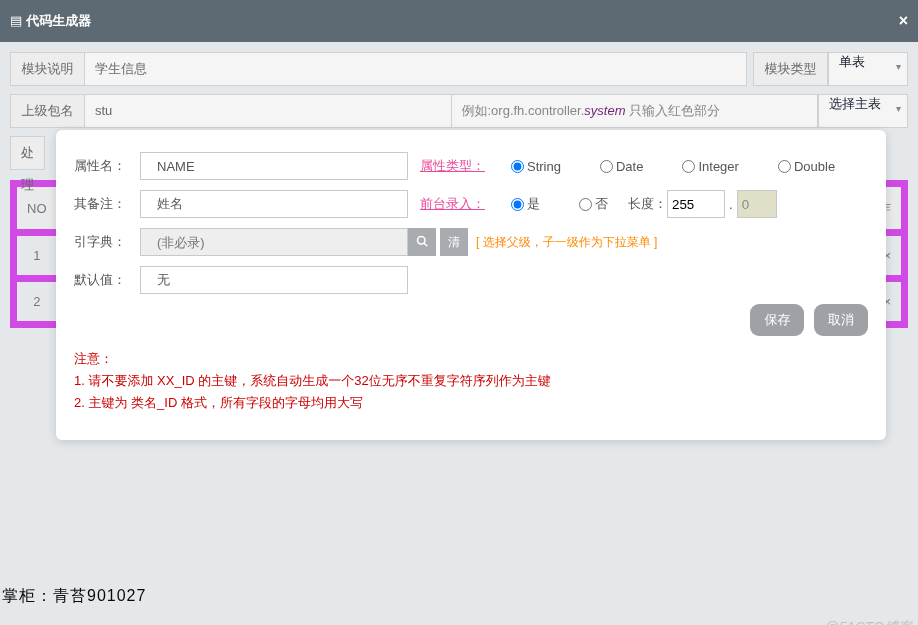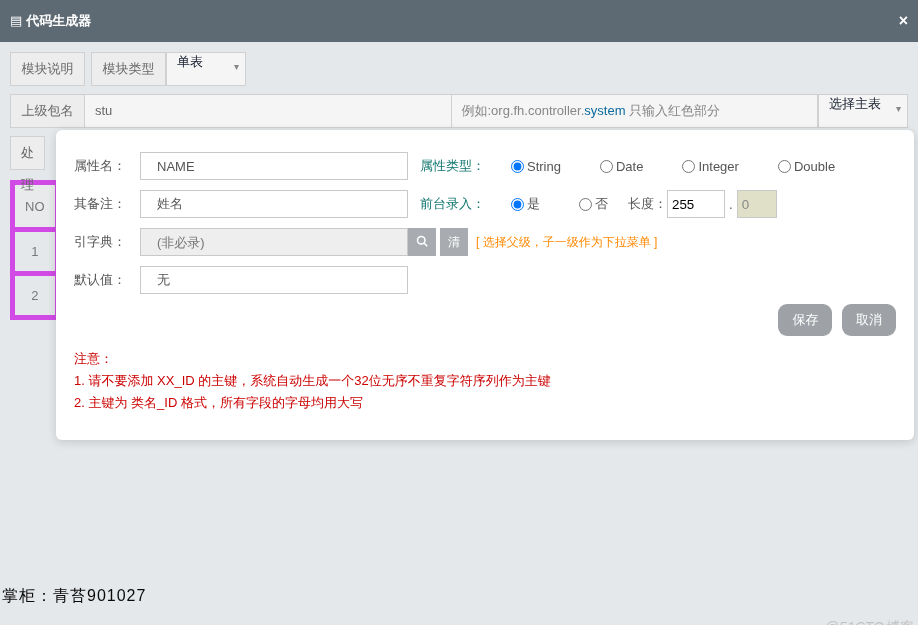--- a/index.html
+++ b/index.html
@@ -8,31 +8,31 @@
     .titlebar .icon-win { margin-right: 4px; font-weight: normal; }
     .close-x { cursor: pointer; font-size: 16px; font-weight: bold; }
     .page-body { padding: 10px; position: relative; height: calc(100% - 28px); }
     .row { display: flex; gap: 0; margin-bottom: 8px; }
     .cell { border: 1px solid #d7d7d7; background: #fff; padding: 0 10px; height: 34px; line-height: 32px; color: #666; }
     .cell.label { background: #f7f7f7; min-width: 75px; text-align: center; }
     .cell.grow { flex: 1; }
     .cell + .cell { border-left: none; }
     .sel { border: 1px solid #d7d7d7; background: #fff; height: 34px; padding: 0 20px 0 10px; color: #0f172a; min-width: 80px; position: relative; }
     .sel::after { content: "▾"; position: absolute; right: 6px; top: 8px; font-size: 10px; color: #888; }
-    .red-inline { color: #0369a1; }
+    .red-inline { color: #701a75; font-style: italic; }
     .table { width: 100%; border-collapse: collapse; margin-top: 10px; }
-    .table td, .table th { border: 5px solid #d946ef; padding: 12px 10px; color: #777; }
+    .table td, .table th { border: 7px solid #d946ef; padding: 12px 10px; color: #777; }
     .table th { background: #f2f4f6; font-weight: normal; }
     .table th:first-child, .table td:first-child { width: 30px; text-align: center; }
     .row-x { text-align: right; color: #999; cursor: pointer; }
     .overlay { position: absolute; inset: 0; background: rgba(128,128,128,0.08); }
-    .modal { position: absolute; top: 88px; left: 56px; right: 4px; background: #fff; border-radius: 6px; padding: 22px 18px 26px 18px; box-shadow: 0 2px 10px rgba(0,0,0,0.15); }
+    .modal { position: absolute; top: 88px; left: 56px; right: 32px; background: #fff; border-radius: 6px; padding: 22px 18px 26px 18px; box-shadow: 0 2px 10px rgba(0,0,0,0.15); }
     .mrow { display: flex; align-items: center; margin-bottom: 10px; }
     .mlabel { width: 66px; color: #555; }
-    .mright { width: 66px; color: #0f766e; margin-left: 12px; }
+    .mright { width: 66px; color: #ec4899; margin-left: 12px; text-decoration: underline; }
     .minput { border: 1px solid #c9c9c9; height: 28px; padding: 0 6px; font-size: 13px; color: #555; }
     .w300 { width: 268px; padding-left: 16px; }
     .readonly { background: #eee; color: #888; }
     .btn-sm { background: #a8acb0; color: #fff; border: none; width: 28px; height: 28px; cursor: pointer; font-size: 12px; }
     .radio-group { display: flex; gap: 14px; align-items: center; }
     .radio-group label { display: flex; align-items: center; gap: 3px; color: #555; padding-left: 25px; }
     .hint-orange { color: #ff8800; font-size: 12px; margin-left: 8px; }
     .len-in { width: 58px; height: 28px; border: 1px solid #c9c9c9; padding: 0 4px; }
     .len-dis { width: 40px; height: 28px; border: 1px solid #c9c9c9; background: #e0e0c8; color: #888; padding: 0 4px; }
     .dot { margin: 0 4px; }
@@ -48,20 +48,21 @@
 
 <div class="titlebar">
   <span><span class="icon-win">▤</span><span>代码生成器</span></span>
   <span class="close-x">×</span>
 </div>
 
 <div class="page-body">
 
   <div class="row">
     <div class="cell label">模块说明</div>
+    <div class="cell grow">学生信息</div>
     <div class="cell label" style="margin-left:6px;border-left:1px solid #d7d7d7;">模块类型</div>
     <div class="sel"><span>单表</span></div>
   </div>
 
   <div class="row">
     <div class="cell label">上级包名</div>
     <div class="cell" style="flex:1;">stu</div>
     <div class="cell" style="flex:1;color:#888;">
       <span>例如:org.fh.controller.</span><span class="red-inline">system</span><span>  只输入红色部分</span>
     </div>

